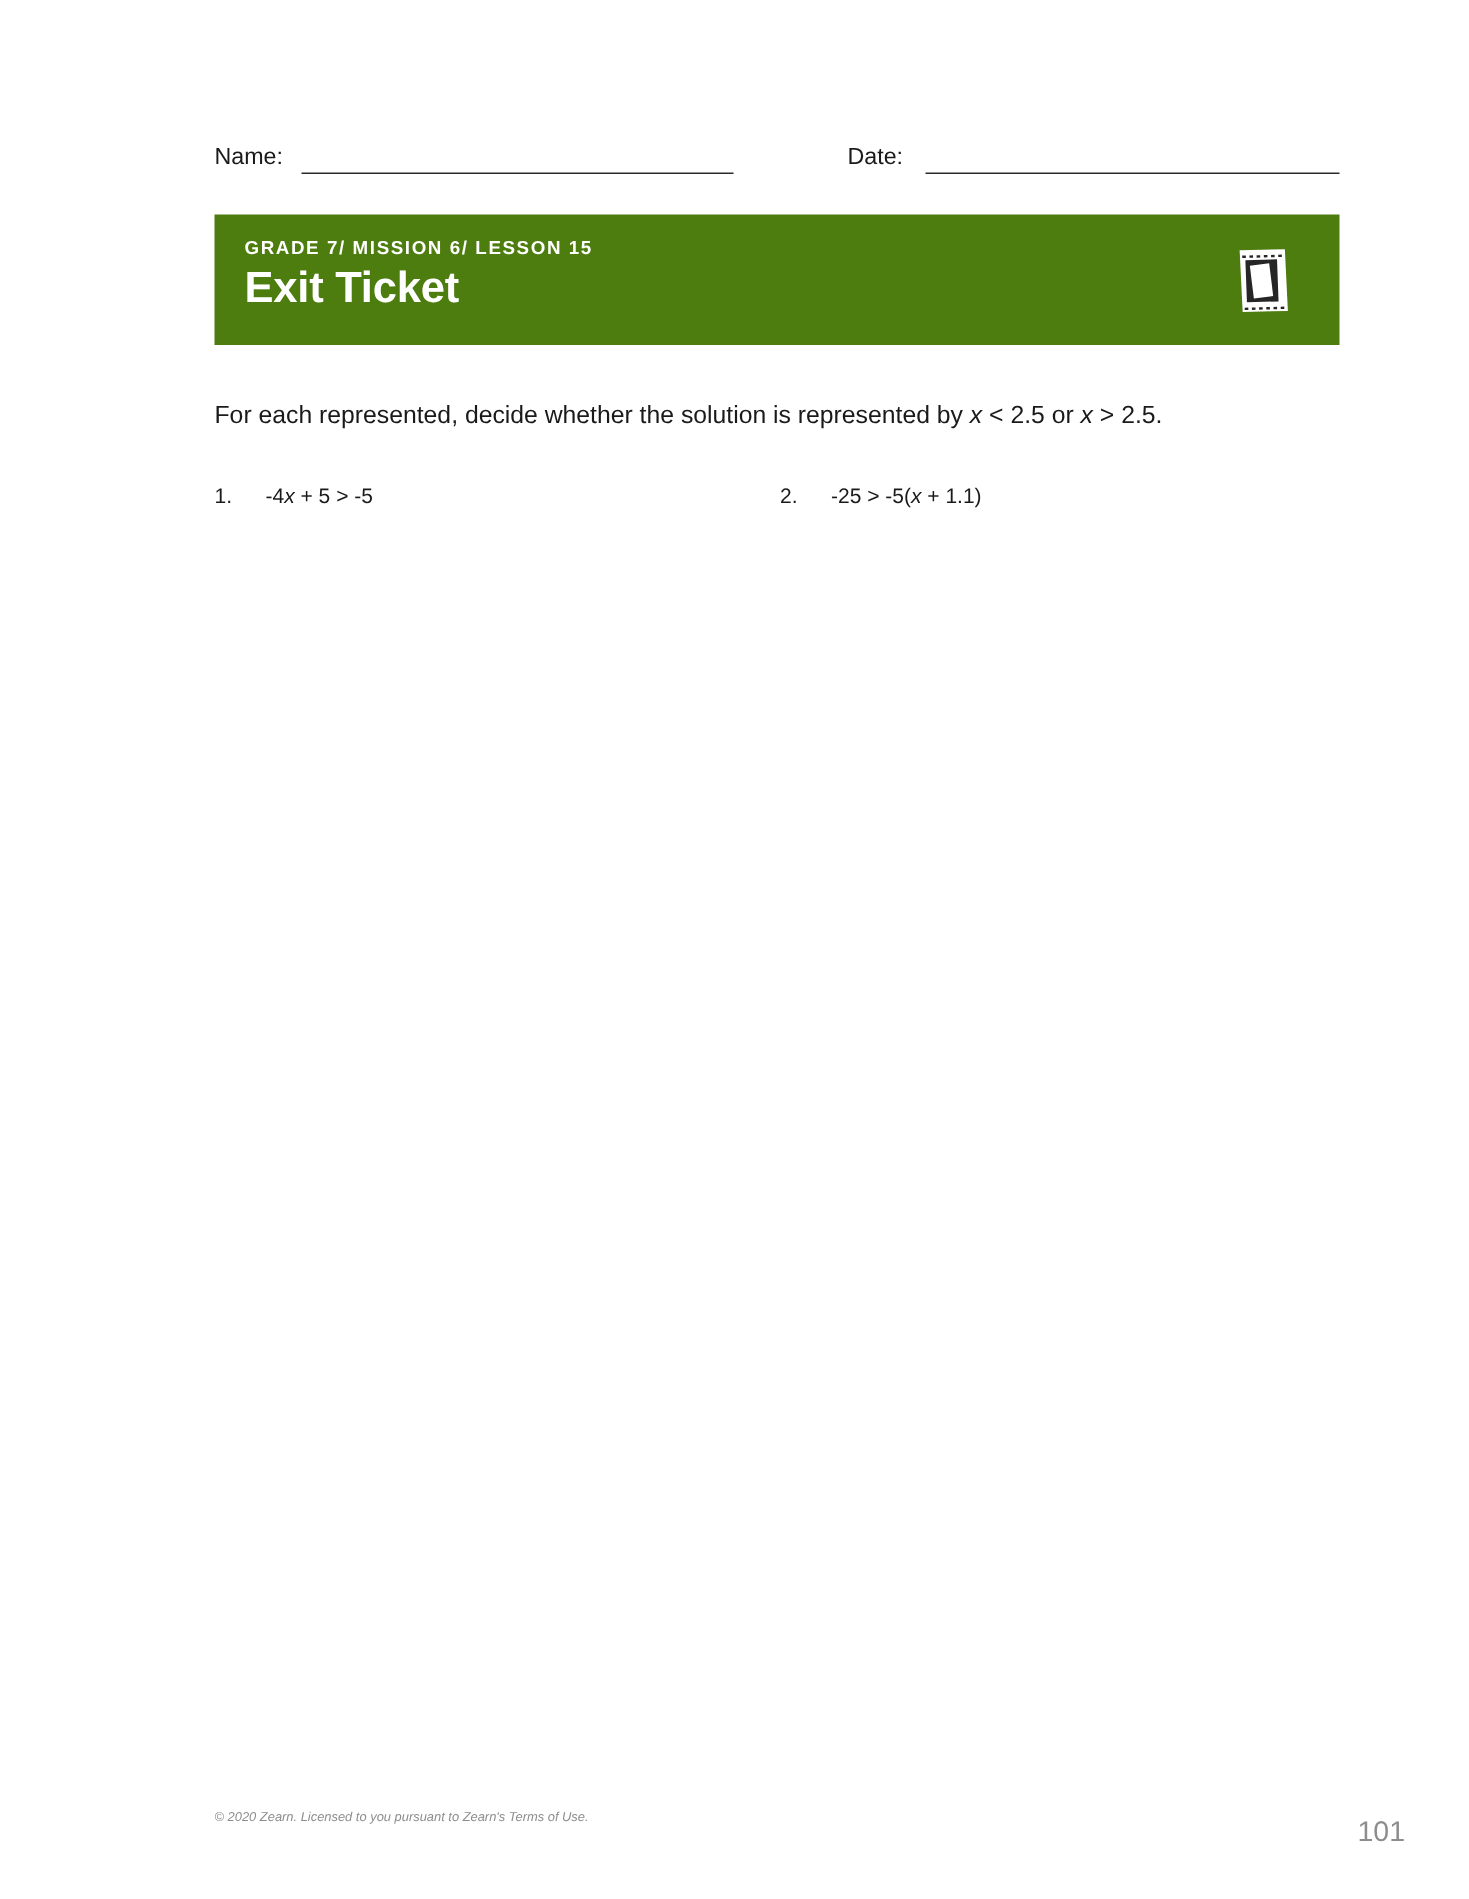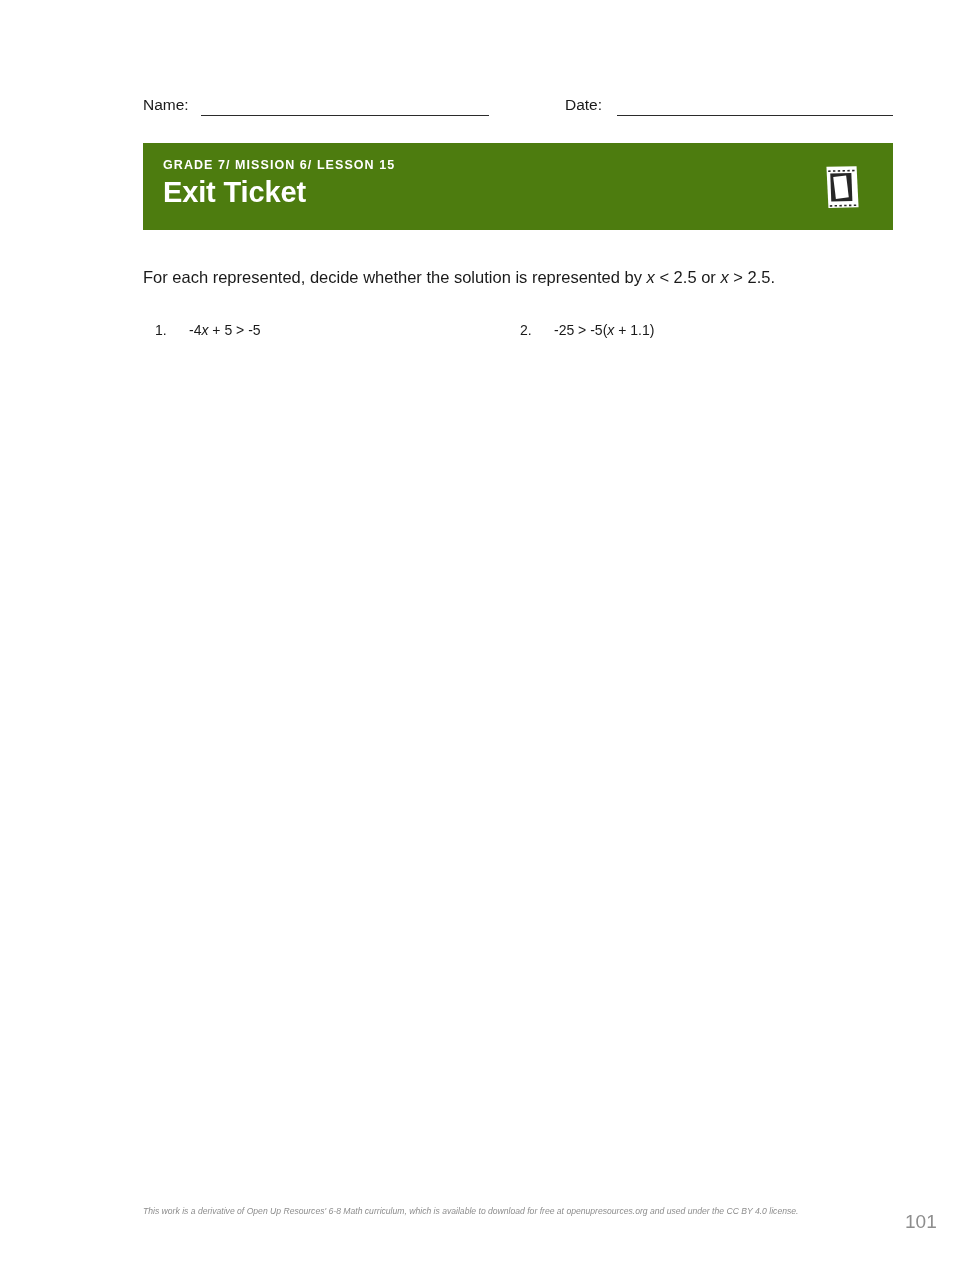--- a/index.html
+++ b/index.html
@@ -132,21 +132,21 @@
     font-size: 14px;
     color: #1a1a1a;
     white-space: nowrap;
   }
   .problem .num {
     display: inline-block;
     width: 34px;
     font-size: 14px;
   }
   .problem .expr i { font-style: italic; }
-  .p1 { left: 12px; }
+  .p1 { left: 0; }
   .p2 { left: 377px; }
 
   
   .footer {
     position: absolute;
     left: 143px;
     top: 1205px;
     width: 760px;
   }
   .footer-line {
@@ -201,17 +201,17 @@
   <div class="problems">
     <div class="problem p1">
       <span class="num">1.</span><span class="expr"><span>-4</span><i>x</i><span> + 5 &gt; -5</span></span>
     </div>
     <div class="problem p2">
       <span class="num">2.</span><span class="expr"><span>-25 &gt; -5(</span><i>x</i><span> + 1.1)</span></span>
     </div>
   </div>
 
   <div class="footer">
-    <div class="footer-line">This work is a derivative of Open Up Resources' 6-8 Math curriculum, which is available to download for free at openupresources.org and used under the CC BY 4.0 license.</div>
+    <div class="footer-line">© 2020 Zearn. Licensed to you pursuant to Zearn's Terms of Use.</div>
   </div>
   <div class="page-number">101</div>
 
 </div>
 
 </body></html>

